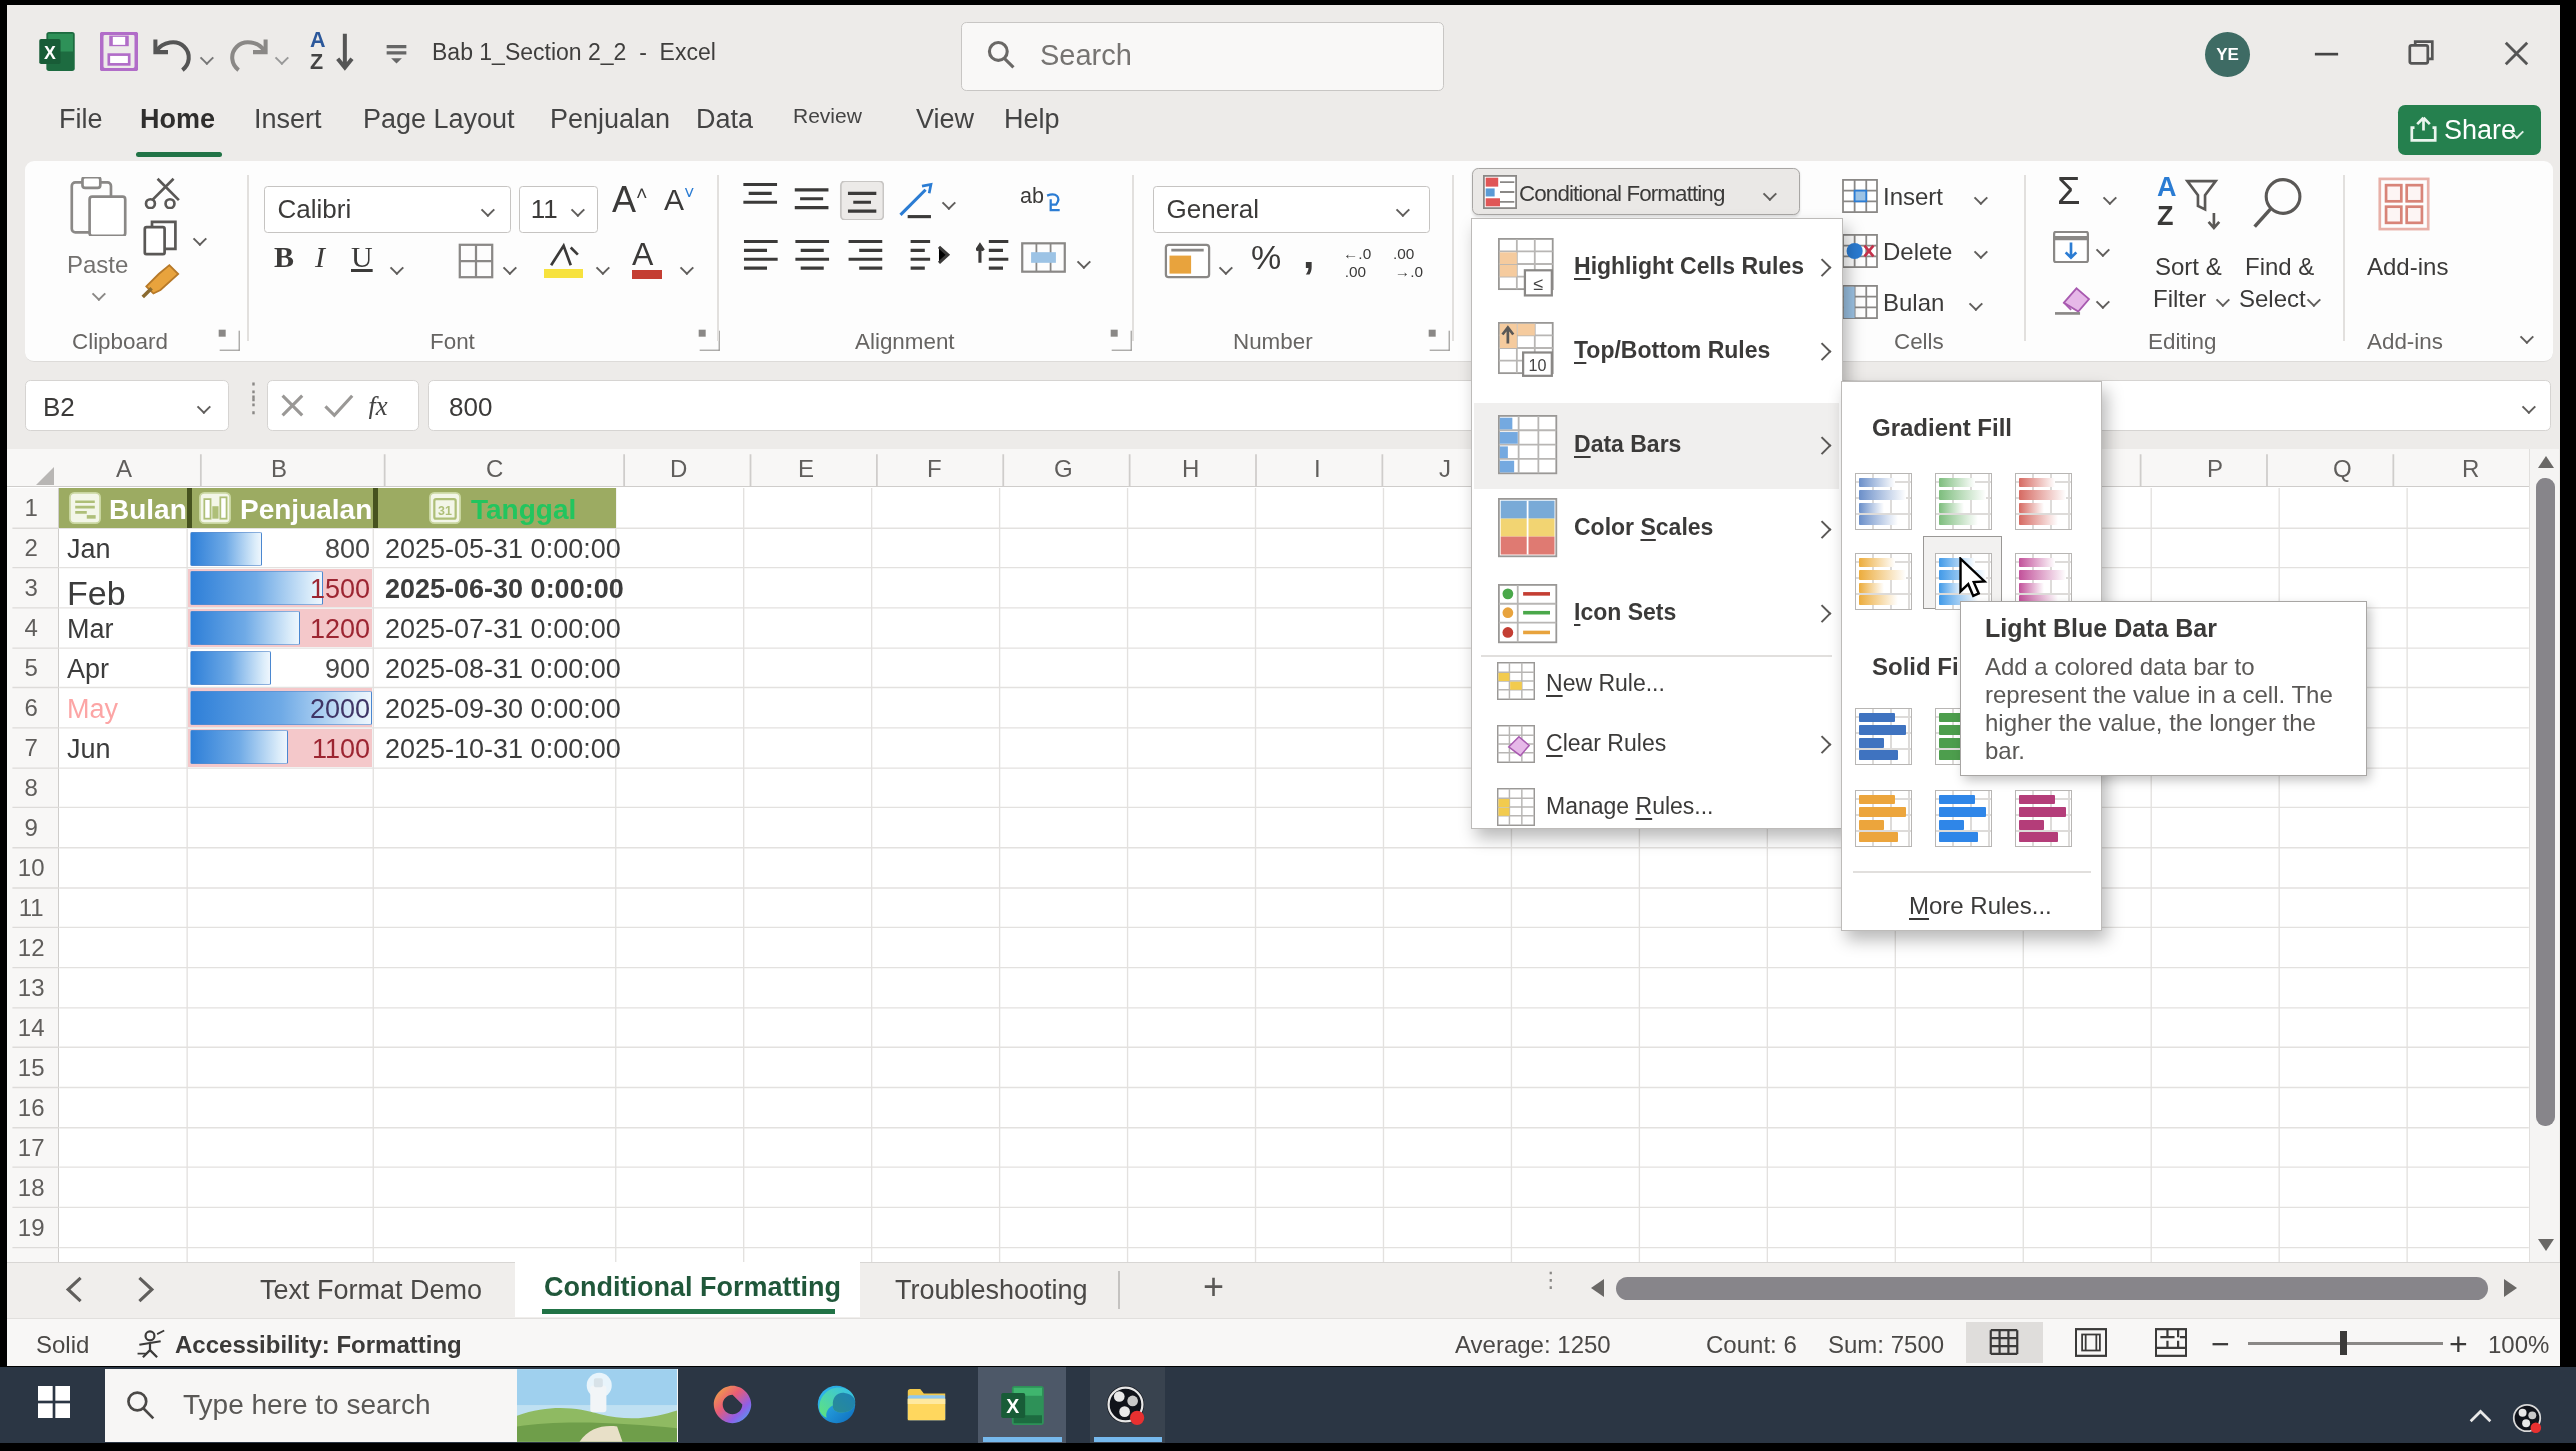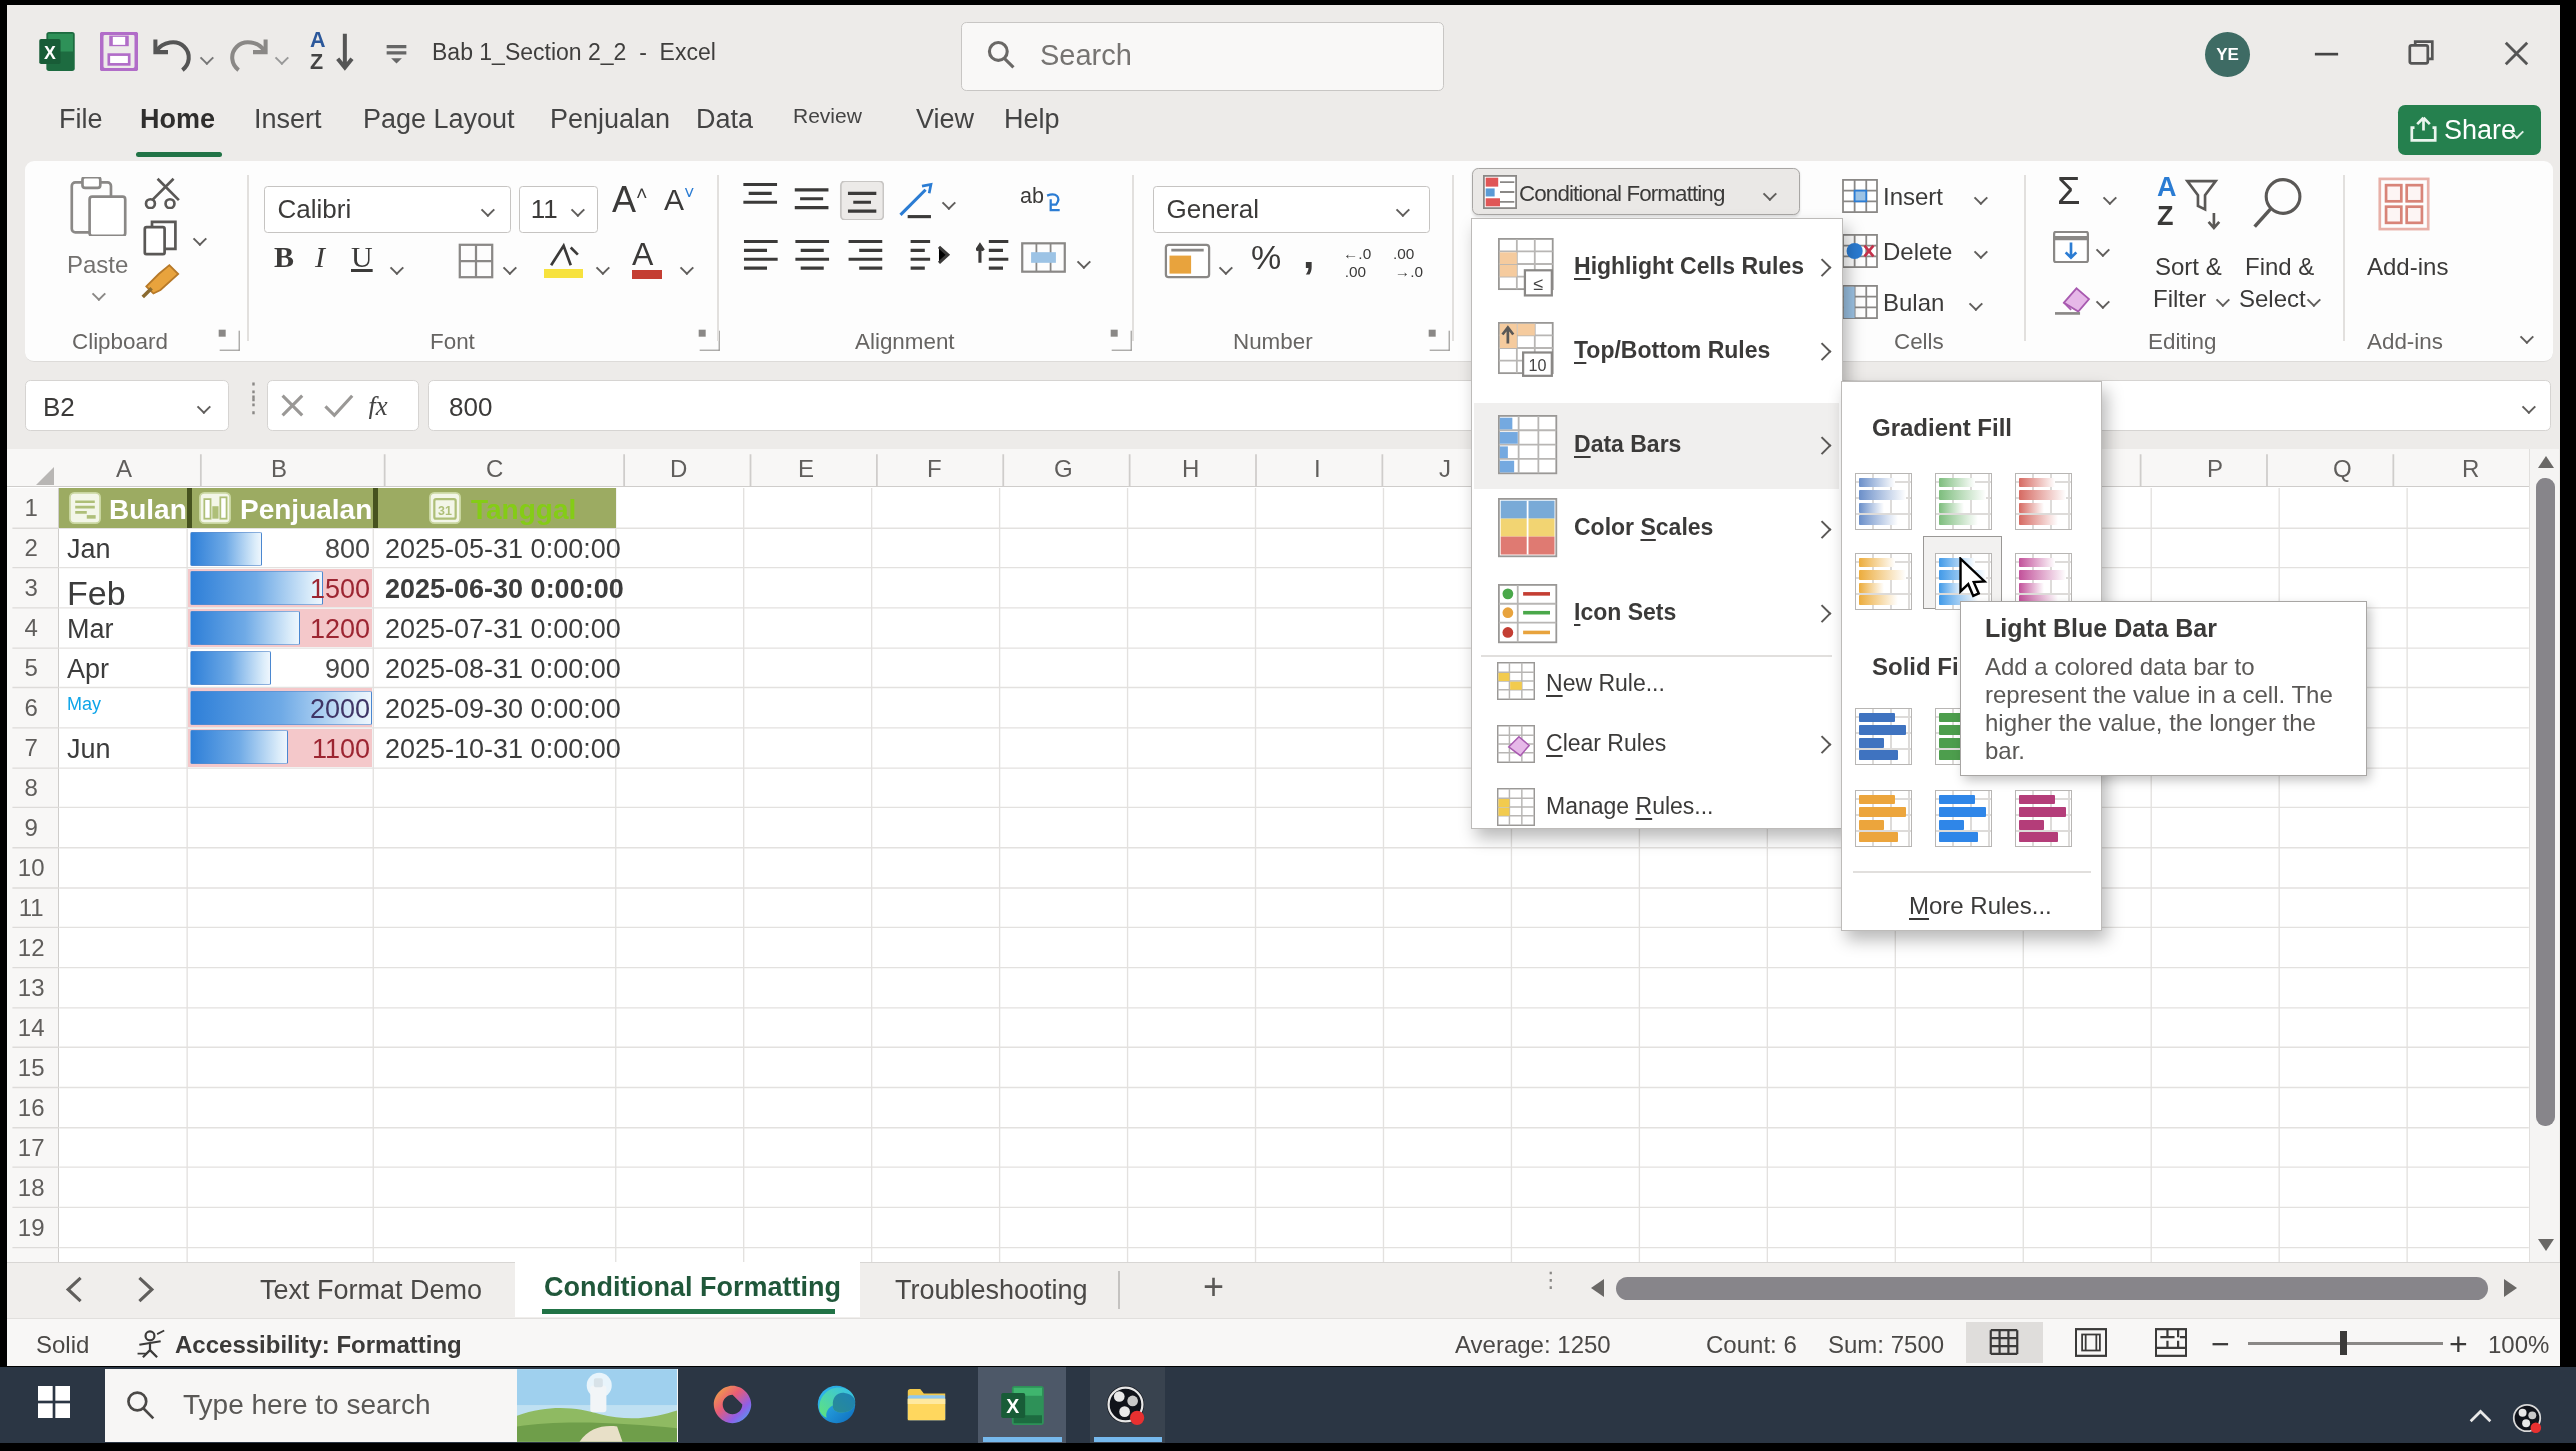--- a/index.html
+++ b/index.html
@@ -382,27 +382,27 @@
   <rect x="6" y="8" width="7" height="22" fill="#fff" stroke="#aebf78" stroke-width="2"></rect>
   <rect x="15" y="16" width="7" height="14" fill="#aebf78"></rect>
   <rect x="24" y="6" width="7" height="24" fill="#fff" stroke="#aebf78" stroke-width="2"></rect>
 </svg>
 <div class="a" style="left:240px;top:494px;font-size:28px;font-weight:bold;color:#fff">Penjualan</div>
 <svg class="a" style="left:429px;top:492px" width="32" height="32" viewBox="0 0 36 36">
   <rect x="1" y="1" width="34" height="34" rx="5" fill="#f3f6e8" stroke="#c9d6a0" stroke-width="2"></rect>
   <rect x="6" y="8" width="24" height="22" rx="2" fill="none" stroke="#aebf78" stroke-width="2.5"></rect>
   <text x="18" y="26" font-size="14" font-weight="bold" fill="#aebf78" text-anchor="middle" font-family="Liberation Sans">31</text>
 </svg>
-<div class="a" style="left:471px;top:494px;font-size:28px;font-weight:bold;color:#84cc16">Tanggal</div>
+<div class="a" style="left:471px;top:494px;font-size:28px;font-weight:bold;color:#22c55e">Tanggal</div>
 
 <div class="a" style="left:67px;top:534px;font-size:27px;color:#3c3c3c">Jan</div>
 <div class="a" style="left:67px;top:574px;font-size:34px;color:#3c3c3c">Feb</div>
 <div class="a" style="left:67px;top:614px;font-size:27px;color:#3c3c3c">Mar</div>
 <div class="a" style="left:67px;top:654px;font-size:27px;color:#3c3c3c">Apr</div>
-<div class="a" style="left:67px;top:694px;font-size:18px;color:#0ea5e9">May</div>
+<div class="a" style="left:67px;top:694px;font-size:27px;color:#fca5a5">May</div>
 <div class="a" style="left:67px;top:734px;font-size:27px;color:#3c3c3c">Jun</div>
 
 <div class="a" style="left:188px;top:569px;width:184px;height:38px;background:#f4c8ca"></div>
 <div class="a" style="left:188px;top:609px;width:184px;height:38px;background:#f4c8ca"></div>
 <div class="a" style="left:188px;top:688px;width:184px;height:39px;background:#f4c8ca"></div>
 <div class="a" style="left:188px;top:729px;width:184px;height:38px;background:#f4c8ca"></div>
 
 <div class="a bar" style="left:190px;top:532px;width:72px;height:34px"></div>
 <div class="a bar" style="left:190px;top:571px;width:133px;height:34px"></div>
 <div class="a bar" style="left:190px;top:611px;width:110px;height:34px"></div>

